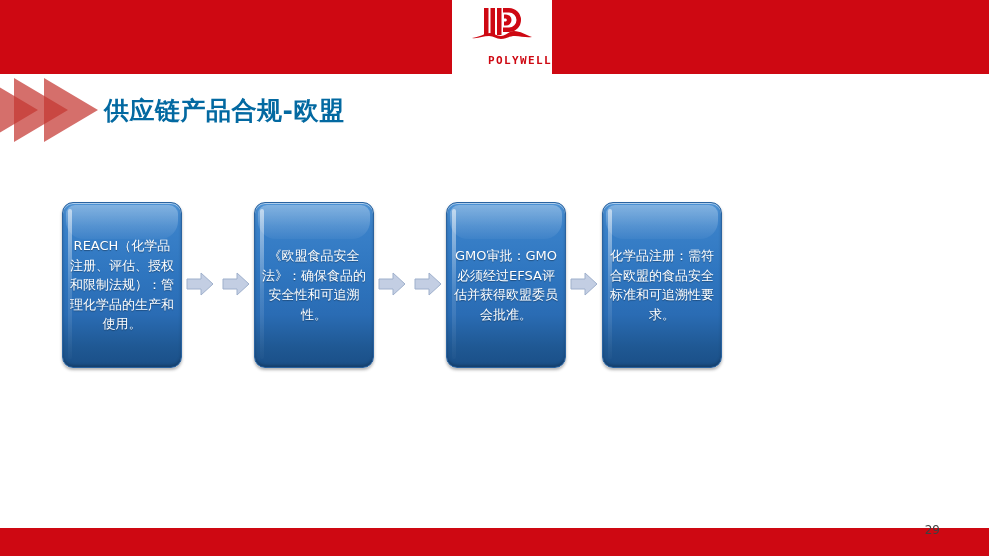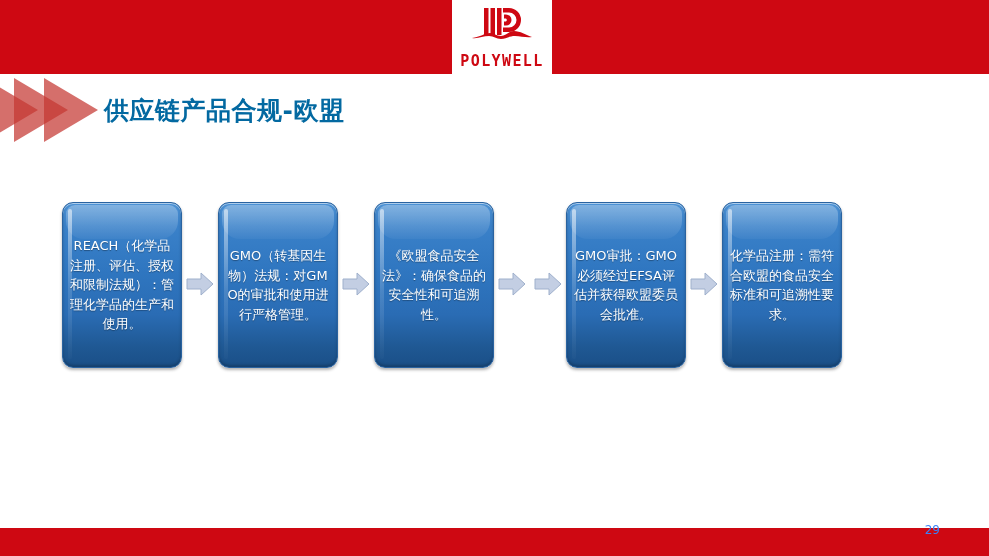--- a/index.html
+++ b/index.html
@@ -37,26 +37,27 @@
     justify-content: flex-start;
     overflow: hidden;
   }
   .logo-mark {
     margin-top: 4px;
     width: 64px;
     height: 46px;
   }
   .logo-word {
     font-family: "DejaVu Sans Mono", "Liberation Mono", monospace;
-    font-size: 15px;
+    font-size: 11px;
     font-weight: bold;
     letter-spacing: 1.4px;
     color: #CE0812;
     line-height: 12px;
     margin-top: 5px;
+    padding-left: 36px;
   }
 
   
   .title-row {
     position: absolute;
     top: 74px; left: 0;
     width: 989px;
     height: 78px;
   }
   .tri-group {
@@ -178,21 +179,21 @@
     bottom: 0; left: 0;
     width: 989px;
     height: 28px;
     background: #CE0812;
   }
   .page-number {
     position: absolute;
     right: 49px;
     bottom: 19px;
     font-size: 12px;
-    color: #3b82f6;
+    color: #404040;
     font-family: "DejaVu Sans", "Liberation Sans", sans-serif;
     z-index: 5;
   }
 </style>
 </head>
 <body>
 
 <div class="header-band"></div>
 
 <div class="logo-plate">
@@ -223,23 +224,20 @@
   <div class="node">
     <div class="node-text">REACH（化学品注册、评估、授权和限制法规）：管理化学品的生产和使用。</div>
   </div>
 
   <div class="connector">
     <svg class="arrow-svg" width="28" height="24" viewBox="0 0 28 24" aria-hidden="true">
       <path d="M1 7 H15 V1 L27 12 L15 23 V17 H1 Z" fill="#C3CEE3" stroke="#9FB0CC" stroke-width="1"></path>
     </svg>
   </div>
 
-  <div class="node">
-    <div class="node-text">GMO（转基因生物）法规：对GMO的审批和使用进行严格管理。</div>
-  </div>
 
   <div class="connector">
     <svg class="arrow-svg" width="28" height="24" viewBox="0 0 28 24" aria-hidden="true">
       <path d="M1 7 H15 V1 L27 12 L15 23 V17 H1 Z" fill="#C3CEE3" stroke="#9FB0CC" stroke-width="1"></path>
     </svg>
   </div>
 
   <div class="node">
     <div class="node-text">《欧盟食品安全法》：确保食品的安全性和可追溯性。</div>
   </div>

